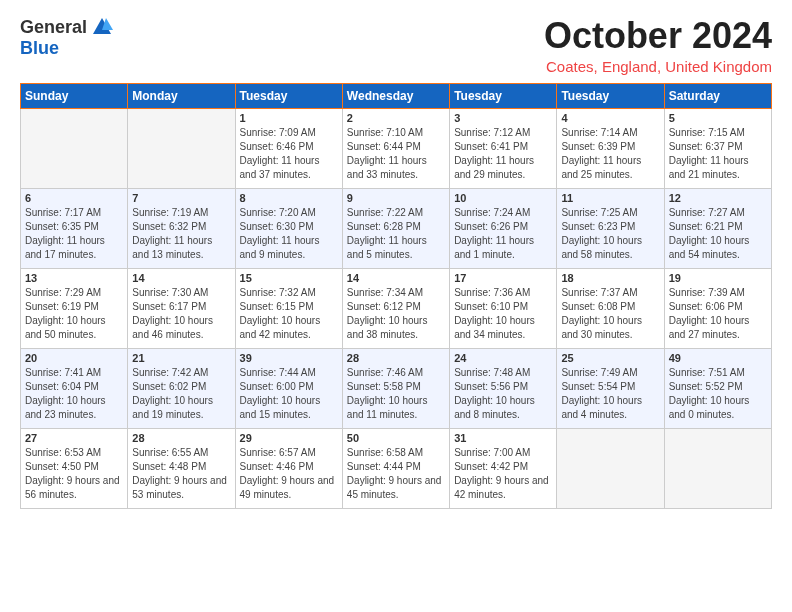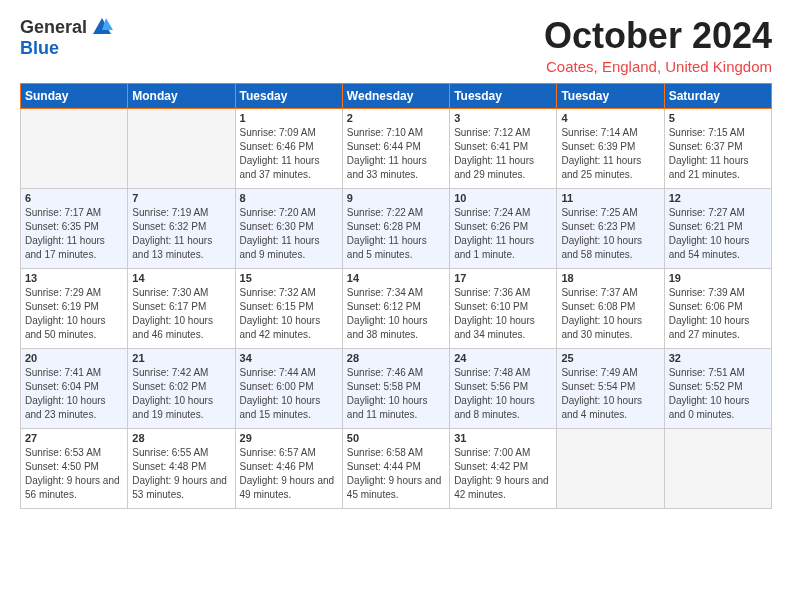--- a/index.html
+++ b/index.html
@@ -223,37 +223,37 @@
         <tr class="row-alt">
           <td>
             <span class="day-number">20</span>
             <div class="cell-text">Sunrise: 7:41 AM<br>Sunset: 6:04 PM<br>Daylight: 10 hours and 23 minutes.</div>
           </td>
           <td>
             <span class="day-number">21</span>
             <div class="cell-text">Sunrise: 7:42 AM<br>Sunset: 6:02 PM<br>Daylight: 10 hours and 19 minutes.</div>
           </td>
           <td>
-            <span class="day-number">34</span>
+            <span class="day-number">39</span>
             <div class="cell-text">Sunrise: 7:44 AM<br>Sunset: 6:00 PM<br>Daylight: 10 hours and 15 minutes.</div>
           </td>
           <td>
             <span class="day-number">28</span>
             <div class="cell-text">Sunrise: 7:46 AM<br>Sunset: 5:58 PM<br>Daylight: 10 hours and 11 minutes.</div>
           </td>
           <td>
             <span class="day-number">24</span>
             <div class="cell-text">Sunrise: 7:48 AM<br>Sunset: 5:56 PM<br>Daylight: 10 hours and 8 minutes.</div>
           </td>
           <td>
             <span class="day-number">25</span>
             <div class="cell-text">Sunrise: 7:49 AM<br>Sunset: 5:54 PM<br>Daylight: 10 hours and 4 minutes.</div>
           </td>
           <td>
-            <span class="day-number">32</span>
+            <span class="day-number">49</span>
             <div class="cell-text">Sunrise: 7:51 AM<br>Sunset: 5:52 PM<br>Daylight: 10 hours and 0 minutes.</div>
           </td>
         </tr>
         <tr>
           <td>
             <span class="day-number">27</span>
             <div class="cell-text">Sunrise: 6:53 AM<br>Sunset: 4:50 PM<br>Daylight: 9 hours and 56 minutes.</div>
           </td>
           <td>
             <span class="day-number">28</span>

